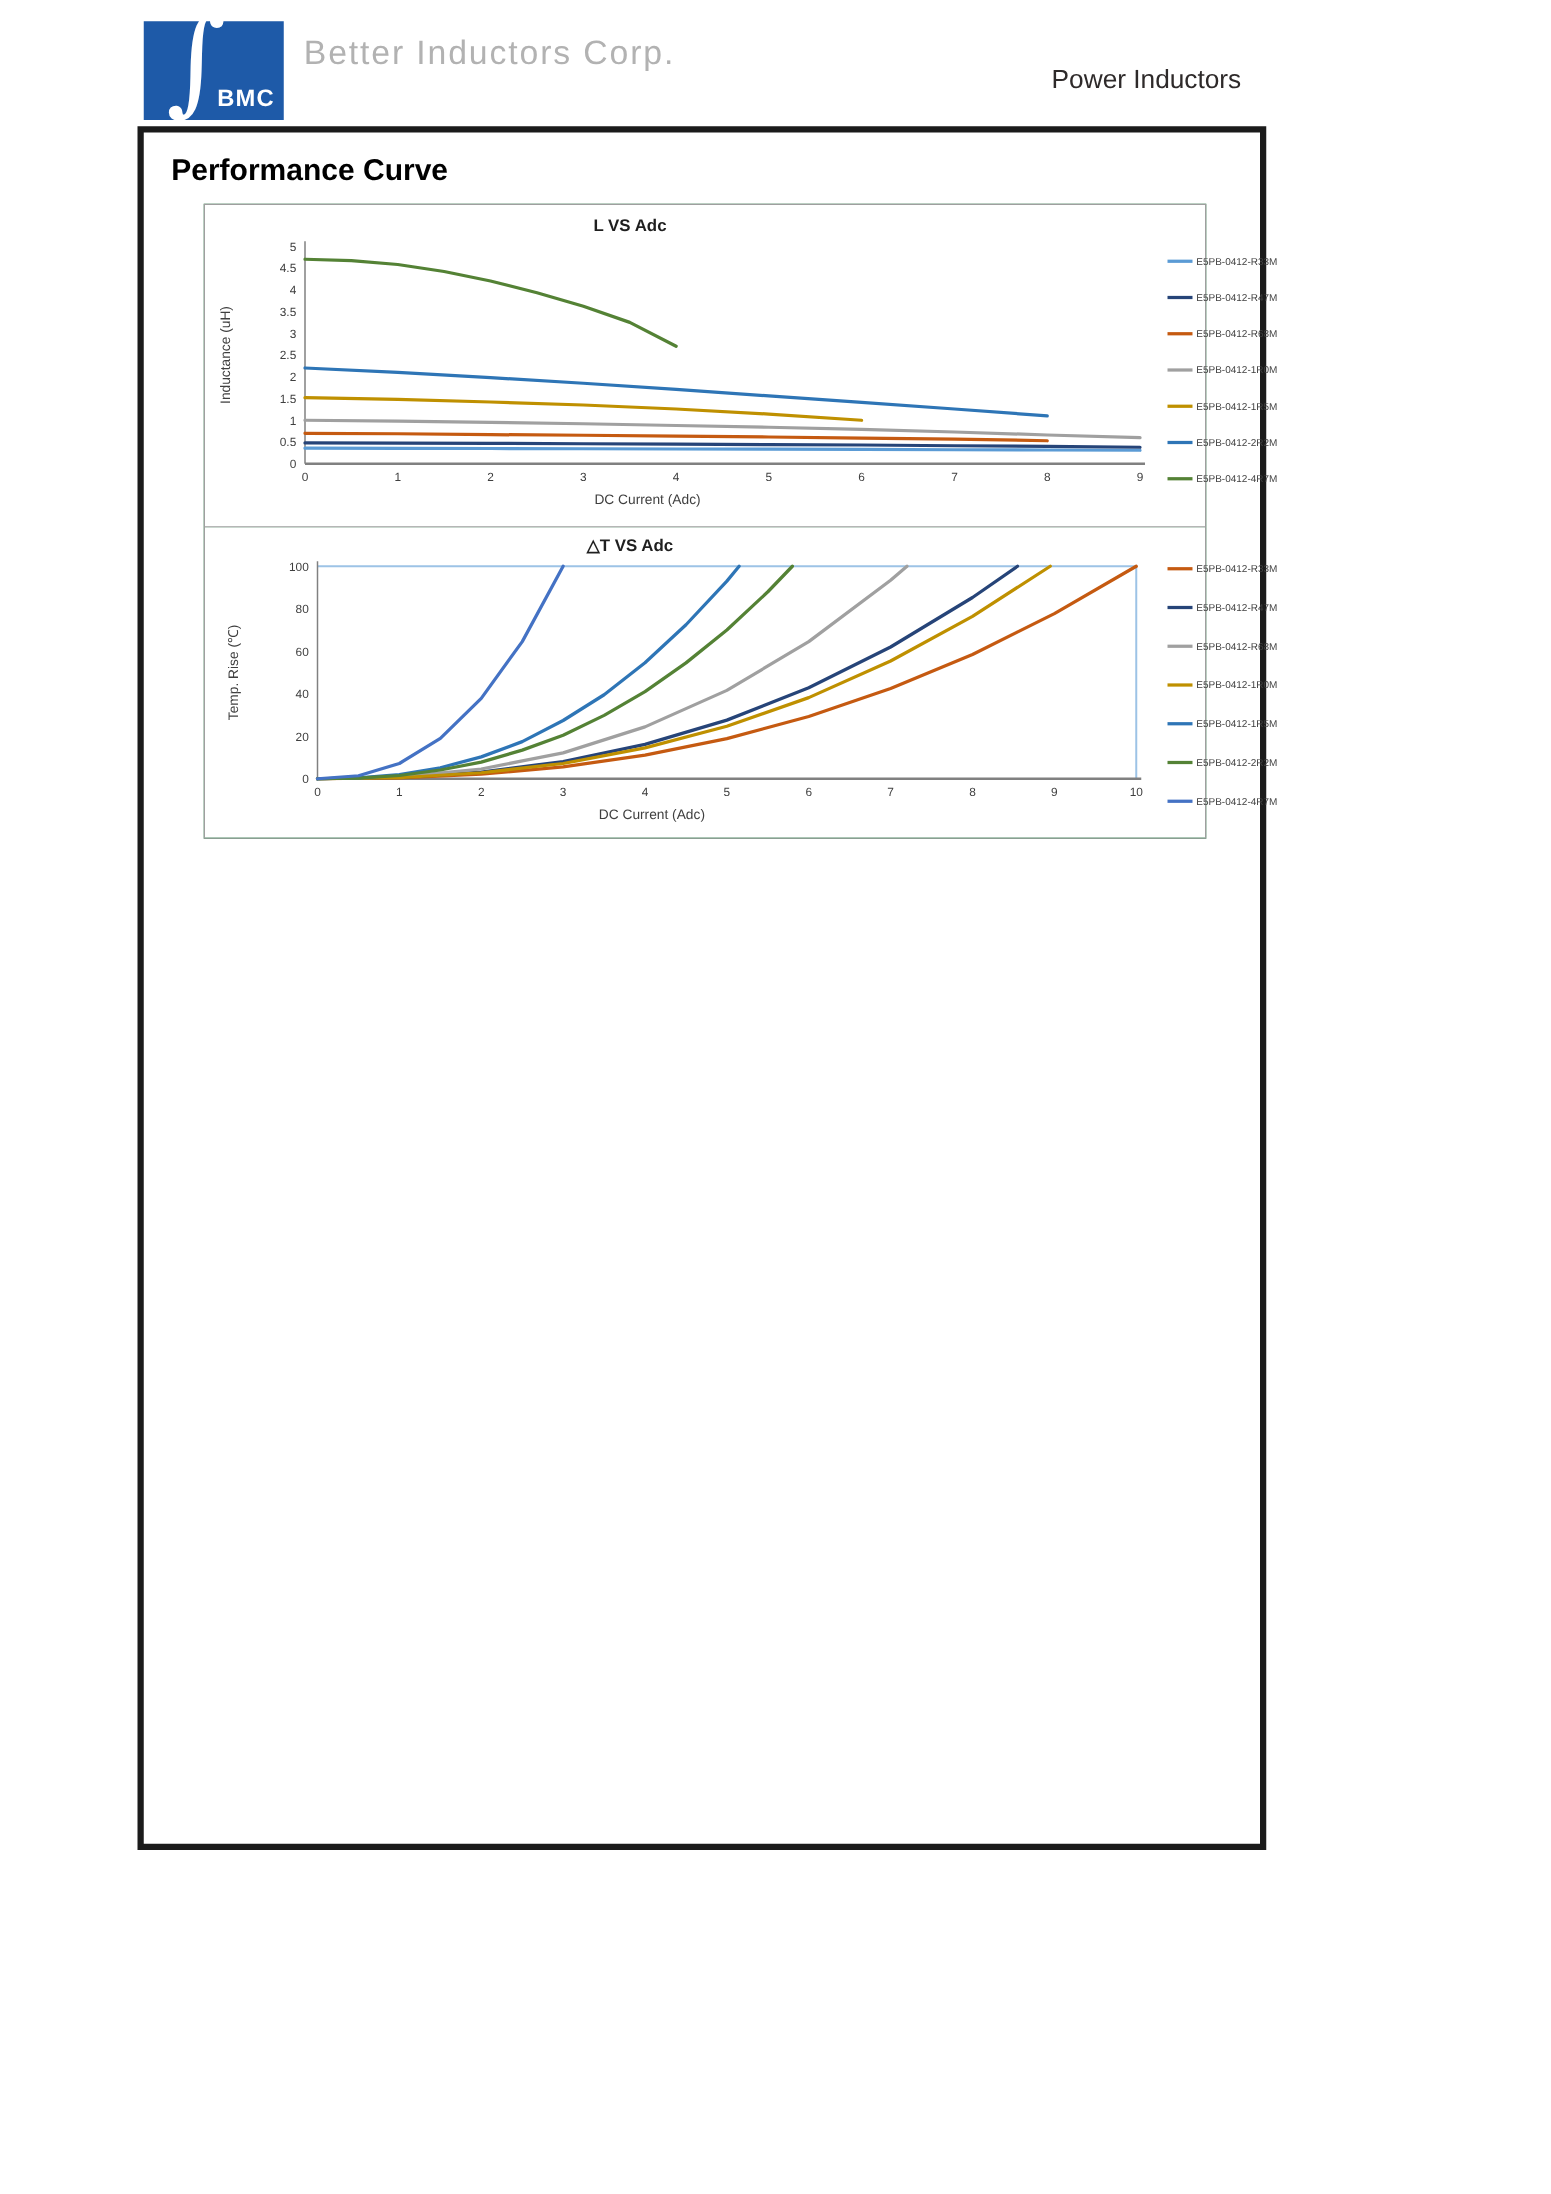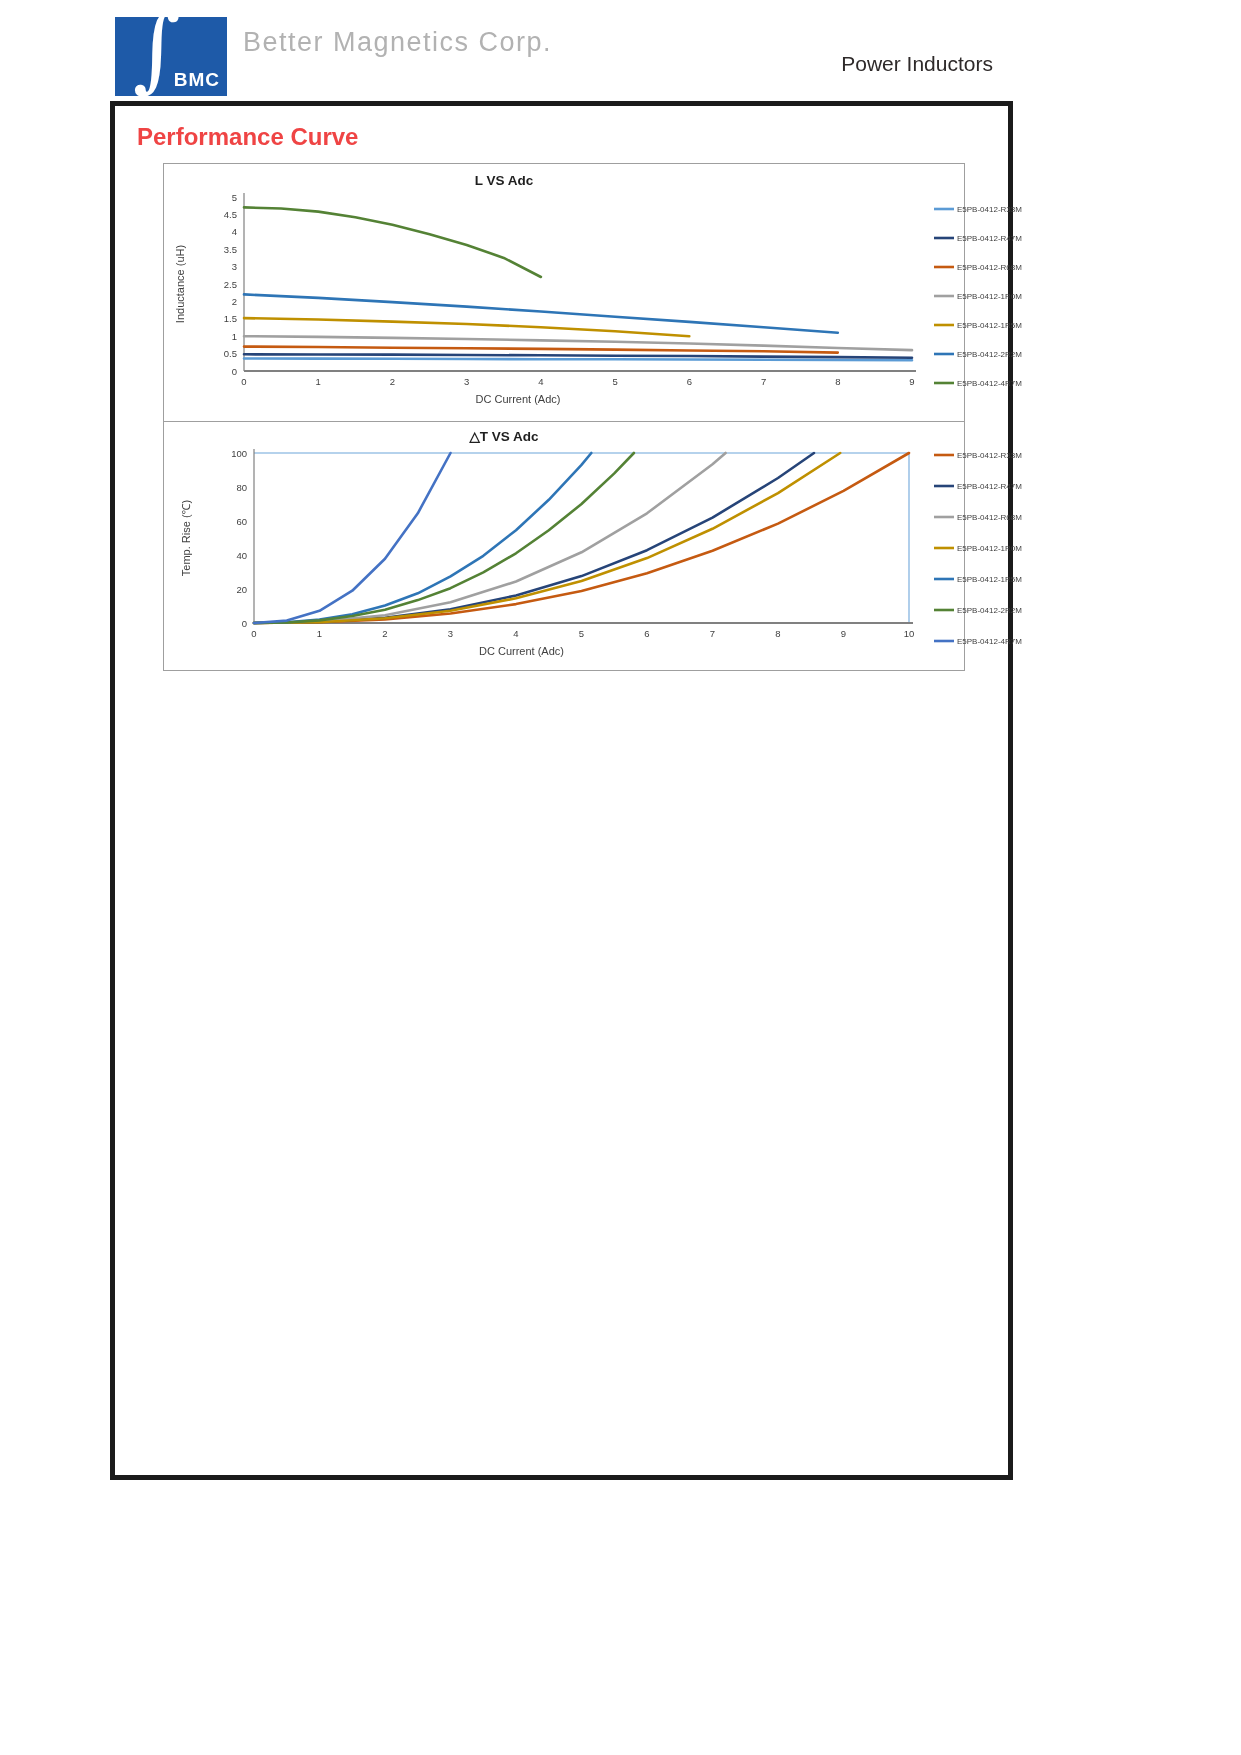--- a/index.html
+++ b/index.html
@@ -11,21 +11,21 @@
   .logo{position:absolute;left:115px;top:17px;width:112px;height:79px;background:#1E5AA8;}
   .logo .integral{position:absolute;left:18px;top:-14px;color:#fff;font-size:92px;font-style:italic;
                   font-family:"DejaVu Serif", serif;line-height:1;}
   .logo .bmc{position:absolute;right:7px;bottom:5px;color:#fff;font-weight:bold;font-size:19px;letter-spacing:1px;margin-left:48px;}
   .company-en{position:absolute;left:243px;top:27px;font-size:27px;color:#b2b2b2;letter-spacing:1.5px;}
   .company-cn{position:absolute;left:243px;top:58px;font-size:26px;color:#3d3d3d;}
   .doc-title{position:absolute;right:248px;top:52px;font-size:21px;color:#2e2a2a;}
 
   
   .main-box{position:absolute;left:110px;top:101px;width:893px;height:1369px;border:5px solid #1b1b1b;background:#fff;}
-  .section-title{position:absolute;left:22px;top:17px;font-size:24px;font-weight:bold;color:#ef4444;}
+  .section-title{position:absolute;left:22px;top:17px;font-size:24px;font-weight:bold;color:#000000;}
 
   
   .charts-box{position:absolute;left:48px;top:57px;width:800px;border:1px solid #9f9f9f;background:#15803d;}
   .chart-panel{position:relative;width:800px;background:#fff;}
   .chart-panel.first{border-bottom:1px solid #9f9f9f;}
   svg{display:block;overflow:visible;}
   .chart-title{font-weight:bold;font-size:13.5px;fill:#1f1f1f;}
   .tick-label{font-size:9.5px;fill:#3f3f3f;}
   .axis-label{font-size:11px;fill:#3f3f3f;}
   .legend-label{font-size:8px;fill:#3f3f3f;}
@@ -33,21 +33,21 @@
 </head>
 <body>
 
 <div class="page">
 
   <div class="header">
     <div class="logo">
       <span class="integral">∫</span>
       <span class="bmc">BMC</span>
     </div>
-    <div class="company-en">Better Magnetics Corp.</div>
+    <div class="company-en">Better Inductors Corp.</div>
     <div class="doc-title">Power Inductors</div>
   </div>
 
   <div class="main-box">
     <div class="section-title">Performance Curve</div>
 
     <div class="charts-box">
       <div class="chart-panel first">
         <svg id="chart-svg-0" width="800" height="257" viewBox="0 0 800 257">
             <text x="340" y="21" text-anchor="middle" class="chart-title">L VS Adc</text>

